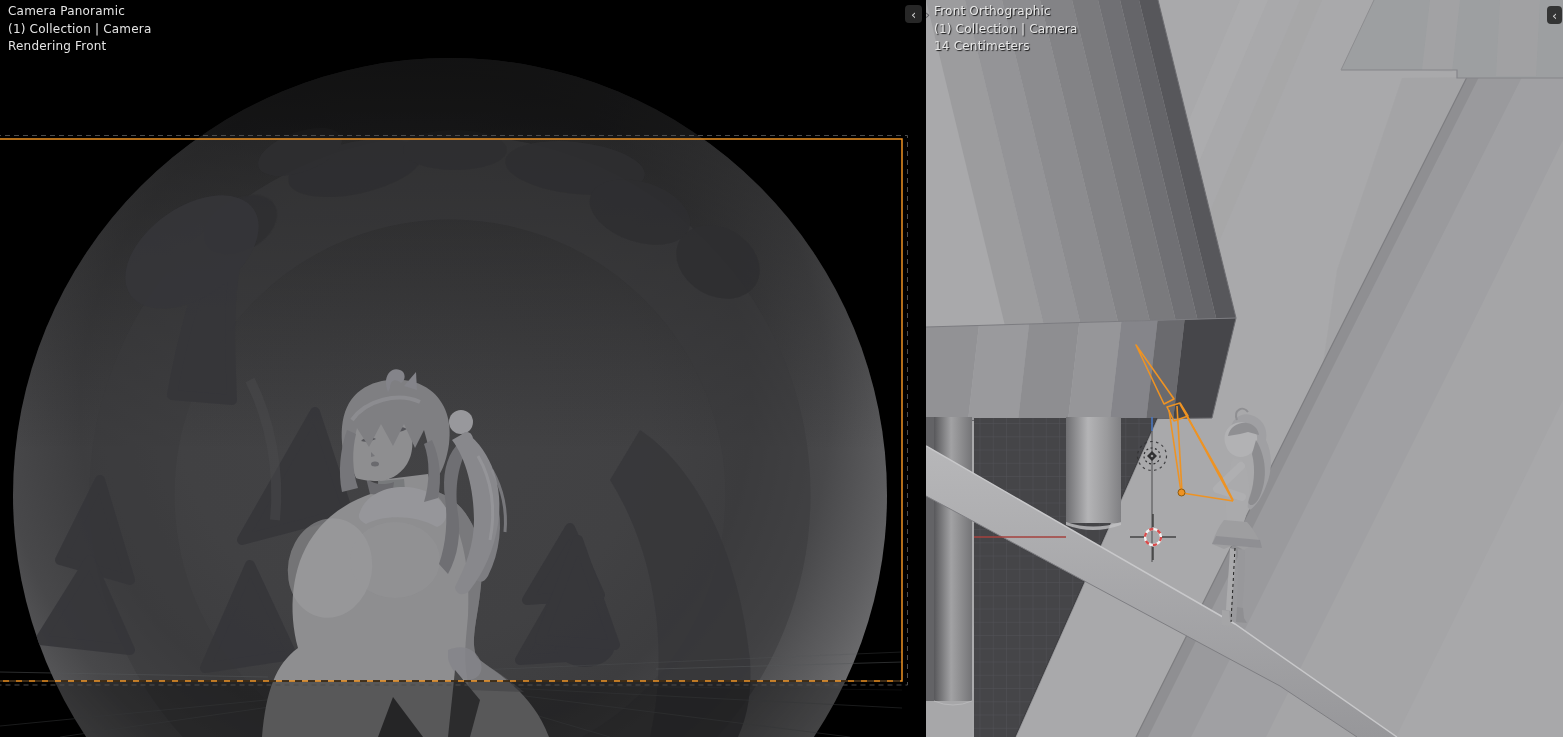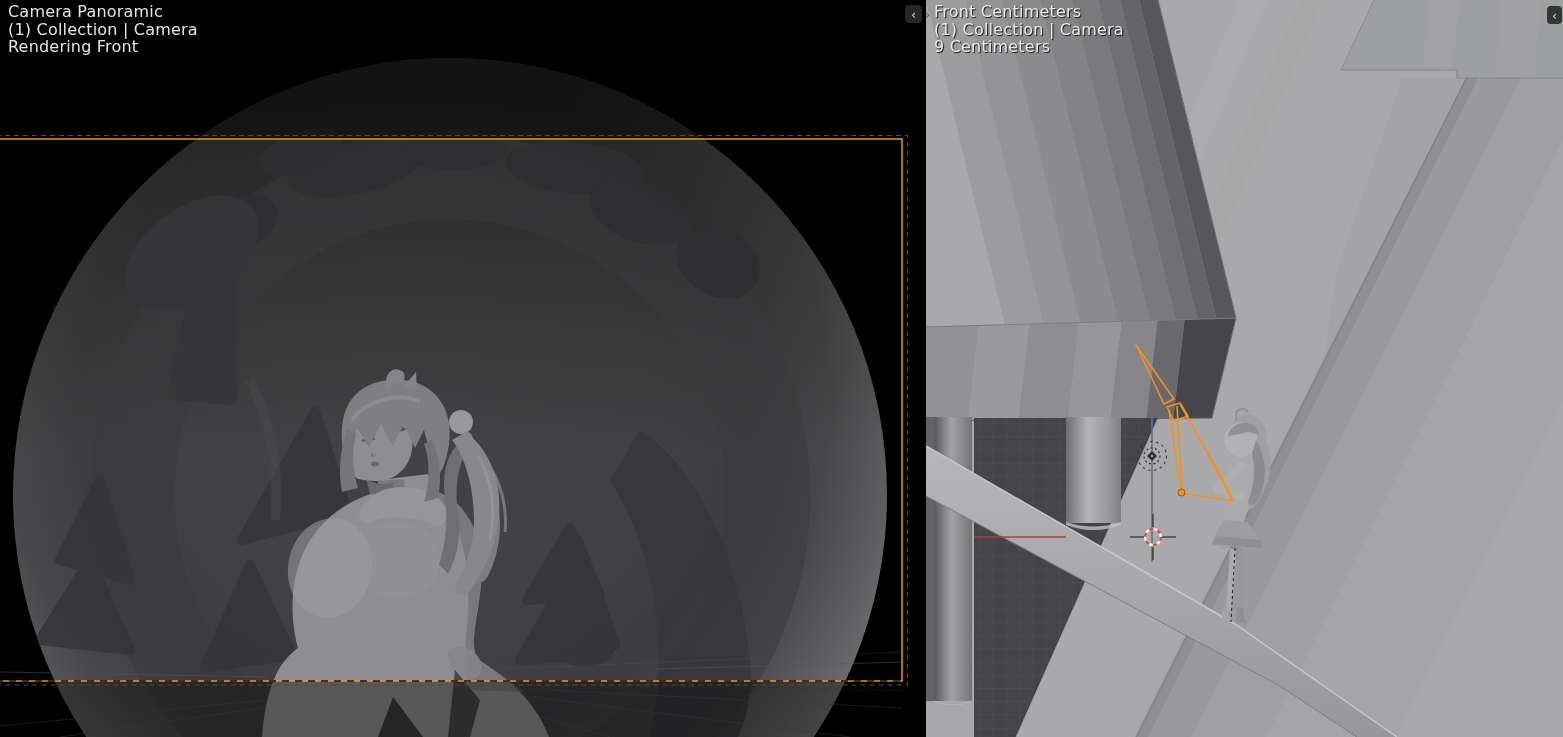--- a/index.html
+++ b/index.html
@@ -6,21 +6,21 @@
     --accent:#ee9323; --cursor-red:#d84b4b; --axis-x-red:#a4423e; --axis-z-blue:#4a79c5;
     --viewport-bg:#a9a9ab; --render-bg:#000000; --dashed-border:#4c4c4c; --header-text:#e8e8e8;
   }
   *{margin:0;padding:0;box-sizing:border-box}
   body{background:#111;font-family:"DejaVu Sans","Liberation Sans",sans-serif}
   .stage{position:relative;width:1563px;height:737px;background:var(--render-bg);overflow:hidden}
   .viewport{position:absolute;top:0;height:737px;overflow:hidden}
   .vp-left{left:0;width:926px;background:var(--render-bg)}
   .vp-right{left:926px;width:637px;background:var(--viewport-bg)}
   .vp-header{position:absolute;top:3px;left:8px;z-index:20;pointer-events:none}
-  .vp-header .hl{display:block;font-size:16px;line-height:17.5px;color:var(--header-text);
+  .vp-header .hl{display:block;font-size:12px;line-height:17.5px;color:var(--header-text);
     text-shadow:1px 1px 1px rgba(0,0,0,.85);letter-spacing:.2px;white-space:pre}
   .vp-left .vp-header .hl{color:#e4e4e4}
   svg{display:block;position:absolute;top:0;left:0}
   .pill{position:absolute;z-index:30;display:flex;align-items:center;justify-content:center;
     background:rgba(42,42,42,.92);border-radius:4px;color:#d2d2d2;font-size:13px;line-height:1;
     cursor:pointer;user-select:none}
   .chev-plain{position:absolute;z-index:30;color:#5f5f63;font-size:13px;line-height:1;cursor:pointer;user-select:none}
   .stroke-accent{stroke:var(--accent)} .fill-accent{fill:var(--accent)}
   .stroke-xred{stroke:var(--axis-x-red)} .stroke-zblue{stroke:var(--axis-z-blue)}
   .stroke-cursor{stroke:var(--cursor-red)}
@@ -306,23 +306,23 @@
         <g stroke="#2a2a2a" stroke-width="1.2">
           <path d="M1153,514 V527"></path>
             <path d="M1153,547 V560"></path>
           <path d="M1130,537 H1144"></path>
             <path d="M1162,537 H1176"></path>
         </g>
       </g>
     </svg>
 
     <div class="vp-header">
-      <span class="hl">Front Centimeters</span>
+      <span class="hl">Front Orthographic</span>
       <span class="hl">(1) Collection | Camera</span>
-      <span class="hl">9 Centimeters</span>
+      <span class="hl">14 Centimeters</span>
     </div>
 
     <div class="pill" style="left:621px;top:6px;width:15px;height:18px">
       <span>‹</span>
     </div>
   </div>
 
   <div class="pill" style="left:905px;top:5px;width:17px;height:18px">
     <span>‹</span>
   </div>

